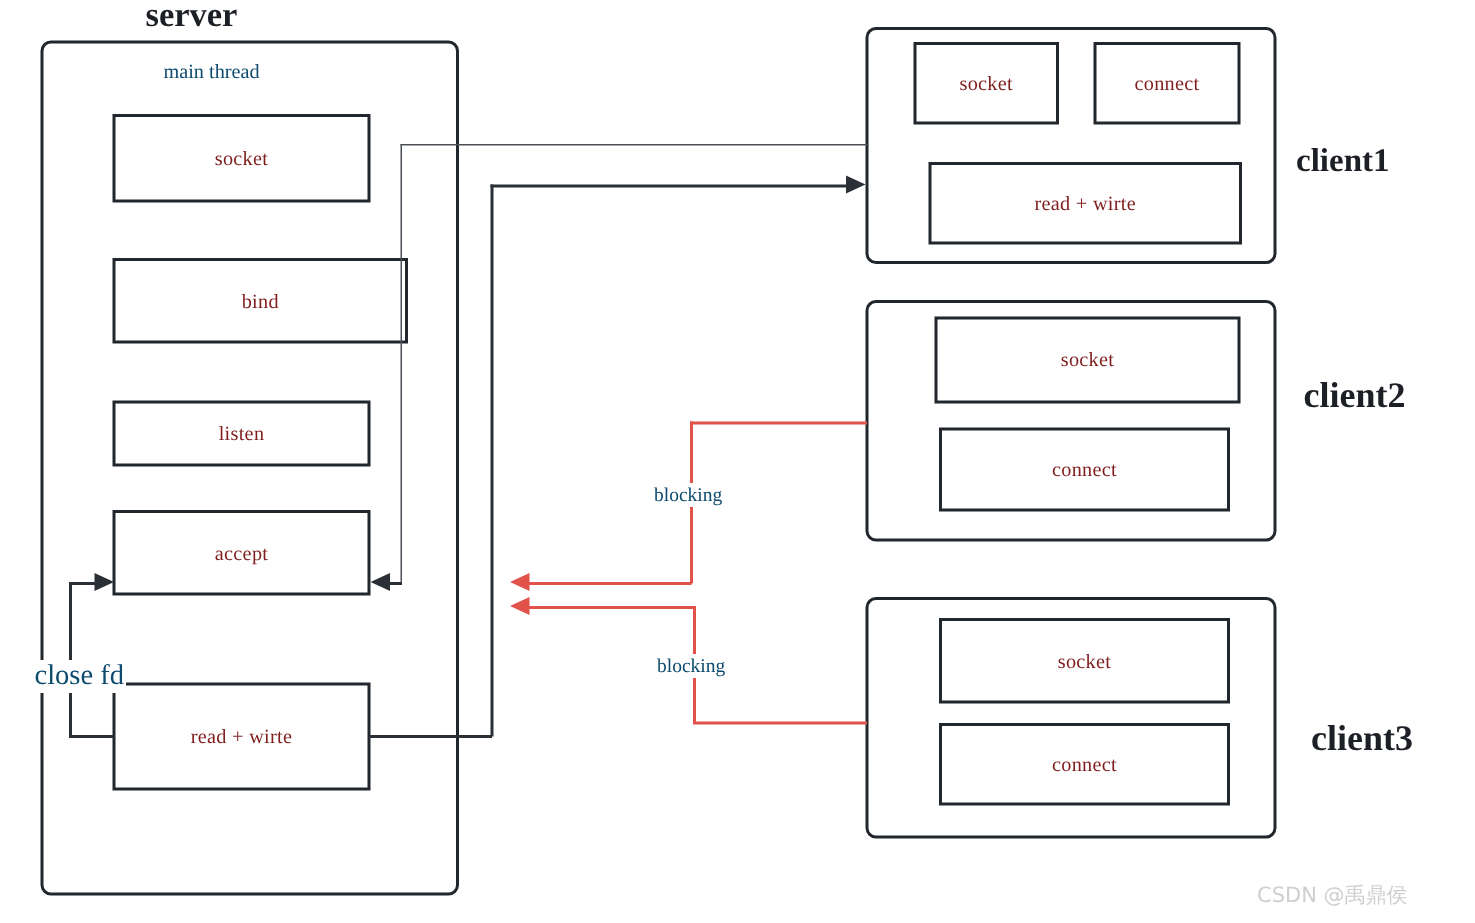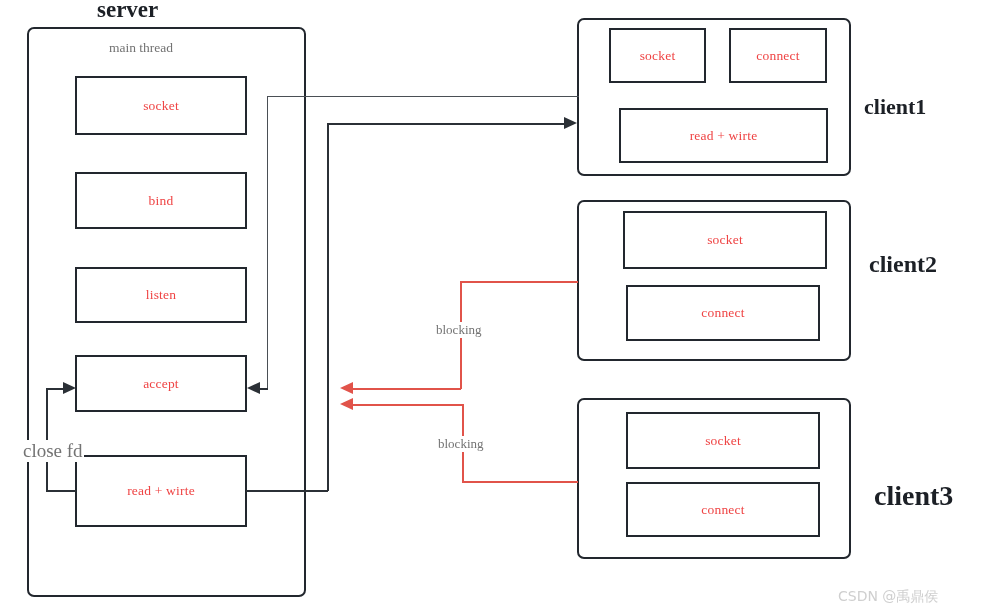--- a/index.html
+++ b/index.html
@@ -24,27 +24,27 @@
     background: transparent;
   }
   .proc-box {
     position: absolute;
     border: 2.2px solid #22272e;
     box-sizing: border-box;
     background: #ffffff;
     display: flex;
     align-items: center;
     justify-content: center;
-    color: #ef4444;
+    color: #7f1d1d;
     font-size: 13.5px;
     letter-spacing: .2px;
   }
   .free-label {
     position: absolute;
-    color: #737373;
+    color: #0c4a6e;
     white-space: nowrap;
   }
   .title-label {
     position: absolute;
     font-weight: bold;
     color: #1c2026;
     white-space: nowrap;
   }
   
   .ln-h {
@@ -92,25 +92,25 @@
 <div id="canvas">
 
   <div class="title-label" style="left:97px; top:-3px; font-size:23px;">server</div>
 
   <div class="outer-box" style="left:27px; top:27px; width:279px; height:570px;"></div>
 
   <div class="free-label" style="left:109px; top:40px; font-size:13.5px;">main  thread</div>
 
   <div class="proc-box" style="left:75px; top:76px; width:172px; height:59px;">socket</div>
 
-  <div class="proc-box" style="left:75px; top:172px; width:172px; height:57px;">bind</div>
+  <div class="proc-box" style="left:75px; top:172px; width:197px; height:57px;">bind</div>
 
-  <div class="proc-box" style="left:75px; top:267px; width:172px; height:56px;">listen</div>
+  <div class="proc-box" style="left:75px; top:267px; width:172px; height:44px;">listen</div>
 
-  <div class="proc-box" style="left:75px; top:355px; width:172px; height:57px;">accept</div>
+  <div class="proc-box" style="left:75px; top:340px; width:172px; height:57px;">accept</div>
 
   <div class="proc-box" style="left:75px; top:455px; width:172px; height:72px;">read + wirte</div>
 
   <div class="outer-box" style="left:577px; top:18px; width:274px; height:158px;"></div>
 
   <div class="proc-box" style="left:609px; top:28px; width:97px; height:55px;">socket</div>
 
   <div class="proc-box" style="left:729px; top:28px; width:98px; height:55px;">connect</div>
 
   <div class="proc-box" style="left:619px; top:108px; width:209px; height:55px;">read  + wirte</div>
@@ -124,21 +124,21 @@
   <div class="proc-box" style="left:626px; top:285px; width:194px; height:56px;">connect</div>
 
   <div class="title-label" style="left:869px; top:251px; font-size:24px;">client2</div>
 
   <div class="outer-box" style="left:577px; top:398px; width:274px; height:161px;"></div>
 
   <div class="proc-box" style="left:626px; top:412px; width:194px; height:57px;">socket</div>
 
   <div class="proc-box" style="left:626px; top:482px; width:194px; height:55px;">connect</div>
 
-  <div class="title-label" style="left:874px; top:480px; font-size:28px;">client3</div>
+  <div class="title-label" style="left:874px; top:480px; font-size:24px;">client3</div>
 
   <div class="ln-h thin" style="left:267px; top:96px; width:312px;"></div>
   <div class="ln-v thin" style="left:267px; top:96px; height:293px;"></div>
   <div class="ln-h" style="left:258px; top:388px; width:10px;"></div>
   <div class="arrow left" style="left:247px; top:382px;"></div>
 
   <div class="ln-h" style="left:246px; top:490px; width:82px;"></div>
   <div class="ln-v" style="left:327px; top:123px; height:368px;"></div>
   <div class="ln-h" style="left:327px; top:123px; width:237px;"></div>
   <div class="arrow right" style="left:564px; top:117px;"></div>

